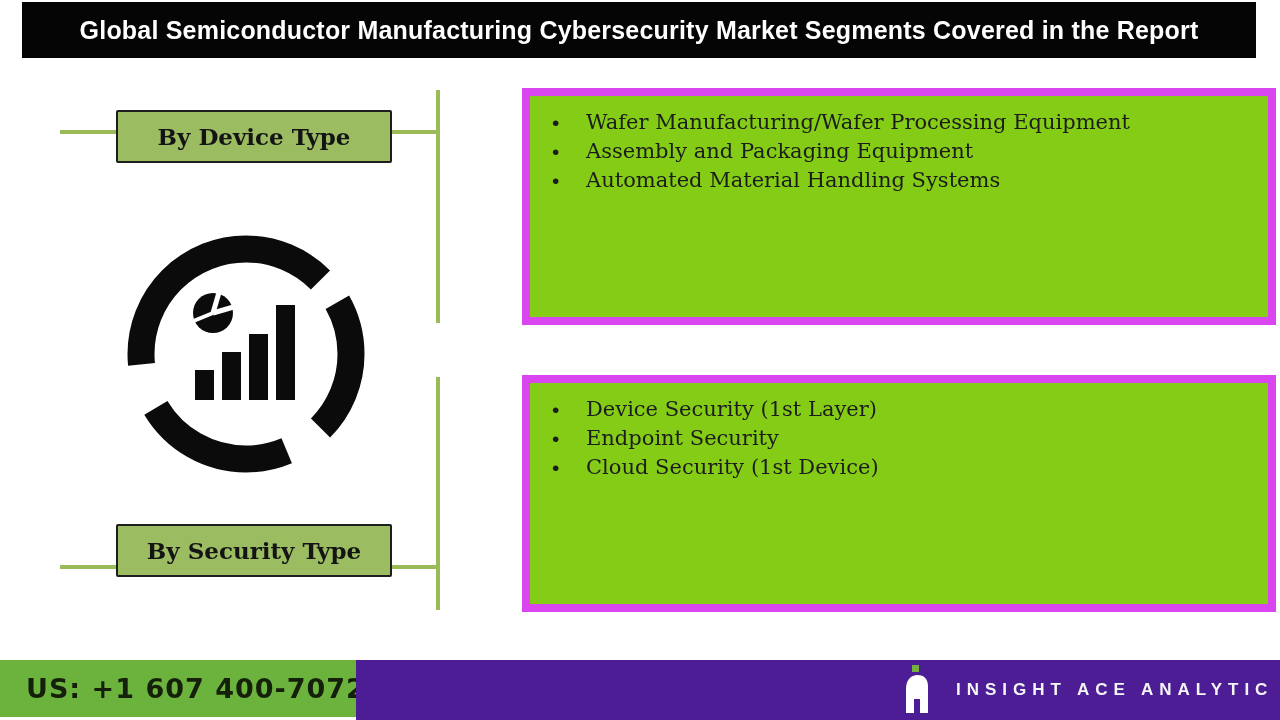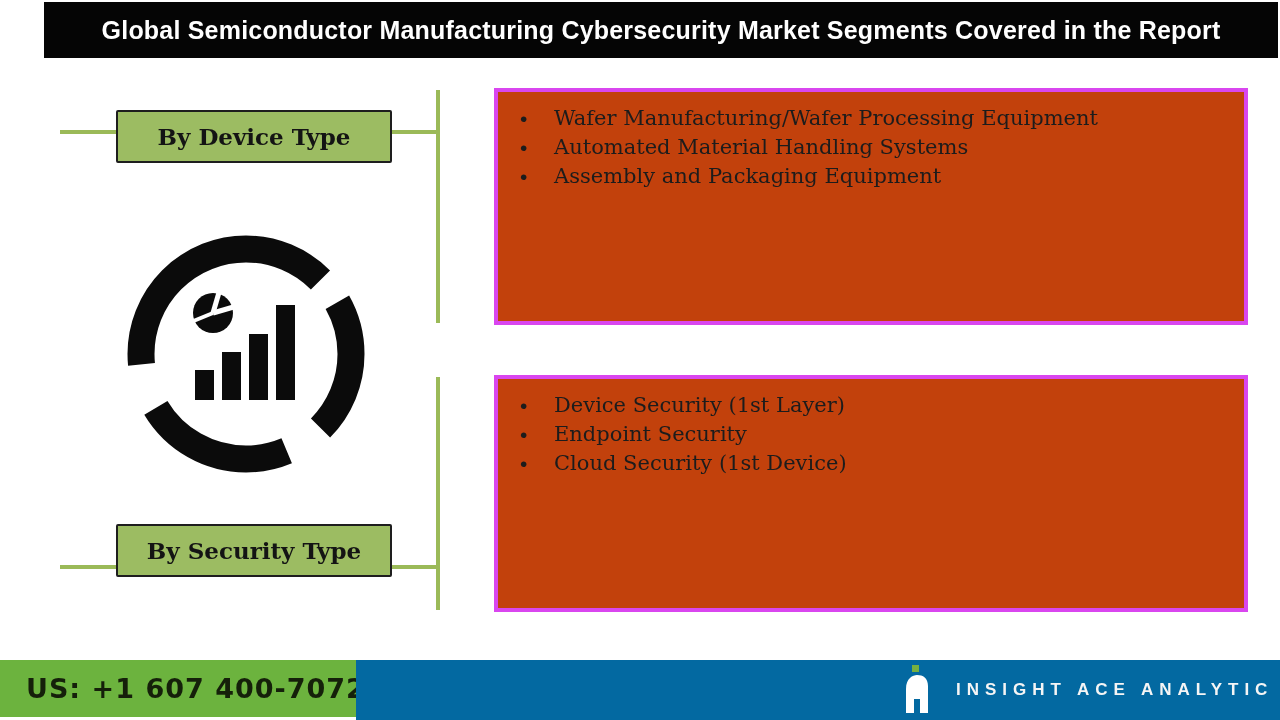--- a/index.html
+++ b/index.html
@@ -3,21 +3,21 @@
 <meta charset="utf-8">
 <style>
   html,body{margin:0;padding:0;background:#ffffff;}
   .canvas{
     position:relative;width:1280px;height:720px;background:#ffffff;overflow:hidden;
     font-family:"Liberation Sans",sans-serif;
   }
   
   .header{
     position:absolute;left:22px;top:2px;width:1234px;height:56px;background:#050505;
-    display:flex;align-items:center;justify-content:center;margin-left:22px;
+    display:flex;align-items:center;justify-content:center;
   }
   .header-title{
     color:#ffffff;font-weight:bold;font-size:25px;letter-spacing:.2px;white-space:nowrap;
     font-family:"Liberation Sans",sans-serif;
   }
   
   .hline,.vline{position:absolute;background:#9bba58;}
   .hline{height:4px;}
   .vline{width:4px;}
   
@@ -25,22 +25,22 @@
     position:absolute;left:116px;width:276px;height:53px;background:#9cbc62;
     border:2px solid #1e1e1e;border-radius:2px;box-sizing:border-box;
     display:flex;align-items:center;justify-content:center;
   }
   .seg-btn span{
     font-family:"DejaVu Serif","Liberation Serif",serif;font-weight:bold;
     font-size:23px;color:#141414;white-space:nowrap;
   }
   
   .bullet-box{
-    position:absolute;left:494px;width:754px;height:237px;background:#c2410c;
-    border:4px solid #d946ef;box-sizing:border-box;padding:12px 10px 0 14px;
+    position:absolute;left:522px;width:754px;height:237px;background:#84cc16;
+    border:8px solid #d946ef;box-sizing:border-box;padding:12px 10px 0 14px;
   }
   .bullet-box ul{list-style:none;margin:0;padding:0;}
   .bullet-box li{
     font-family:"DejaVu Serif","Liberation Serif",serif;font-size:21px;color:#1c1c1c;
     line-height:29px;white-space:nowrap;position:relative;padding-left:42px;
   }
   .bullet-box li::before{
     content:"•";position:absolute;left:8px;top:0;color:#1c1c1c;font-size:21px;
     font-family:"Liberation Sans",sans-serif;
   }
@@ -49,21 +49,21 @@
   
   .footer-green{
     position:absolute;left:0;top:660px;width:356px;height:57px;background:#6cb33e;
     display:flex;align-items:center;padding-left:26px;box-sizing:border-box;
   }
   .footer-phone{
     font-family:"DejaVu Sans","Liberation Sans",sans-serif;font-weight:bold;
     font-size:27px;color:#15200a;letter-spacing:1px;white-space:nowrap;
   }
   .footer-black{
-    position:absolute;left:356px;top:660px;width:924px;height:60px;background:#0369a1;
+    position:absolute;left:356px;top:660px;width:924px;height:60px;background:#4c1d95;
   }
   .brand{
     position:absolute;left:546px;top:0;height:60px;display:flex;align-items:center;
   }
   .brand-text{
     color:#f5f5f5;font-family:"Liberation Sans",sans-serif;font-weight:bold;
     font-size:17px;letter-spacing:6px;white-space:nowrap;
   }
   .brand-mark{position:absolute;left:546px;top:3px;width:30px;height:52px;}
 </style>
@@ -107,22 +107,22 @@
       <circle cx="95" cy="87" r="20" fill="#0b0b0b"></circle>
       <line x1="95" y1="87" x2="102" y2="63" stroke="#ffffff" stroke-width="5"></line>
       <line x1="95" y1="87" x2="119" y2="80" stroke="#ffffff" stroke-width="5"></line>
       <line x1="95" y1="87" x2="73" y2="96" stroke="#ffffff" stroke-width="4"></line>
     </g>
   </svg>
 
   <div class="bullet-box" style="top:88px;">
     <ul>
       <li>Wafer Manufacturing/Wafer Processing Equipment</li>
+      <li>Assembly and Packaging Equipment</li>
       <li>Automated Material Handling Systems</li>
-      <li>Assembly and Packaging Equipment</li>
     </ul>
   </div>
 
   <div class="bullet-box" style="top:375px;">
     <ul>
       <li>Device Security (1st Layer)</li>
       <li>Endpoint Security</li>
       <li>Cloud Security (1st Device)</li>
     </ul>
   </div>

